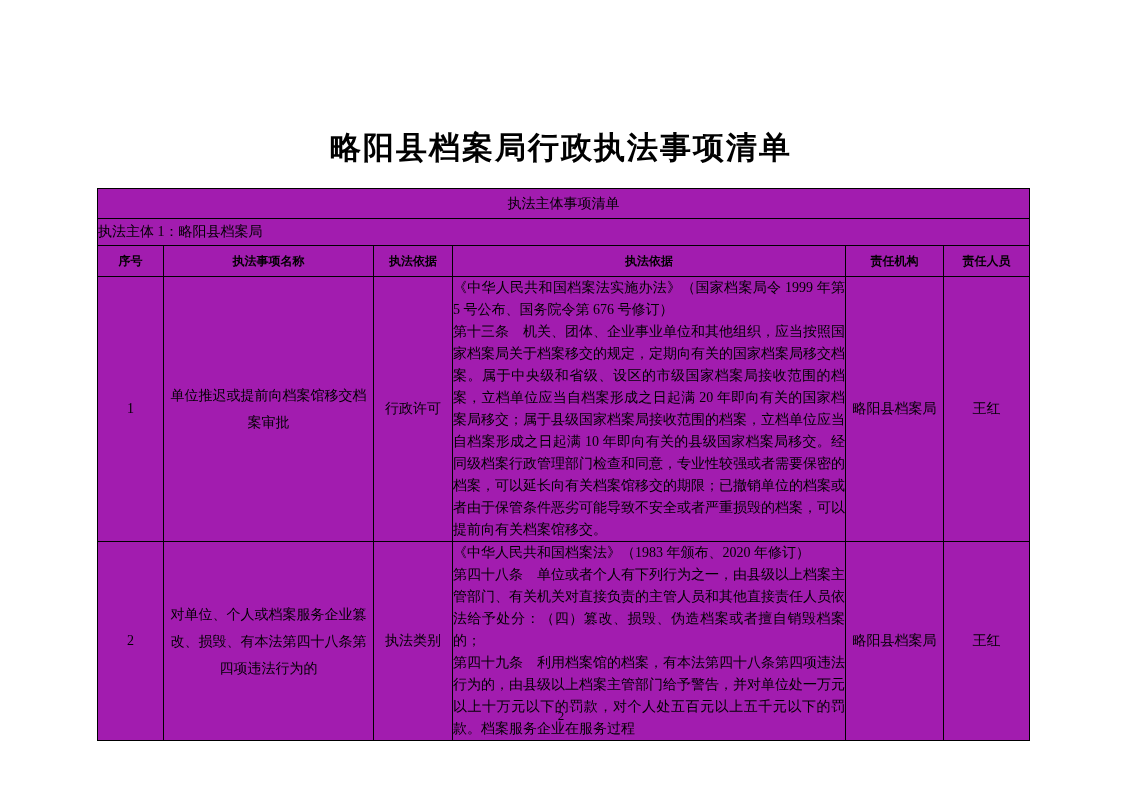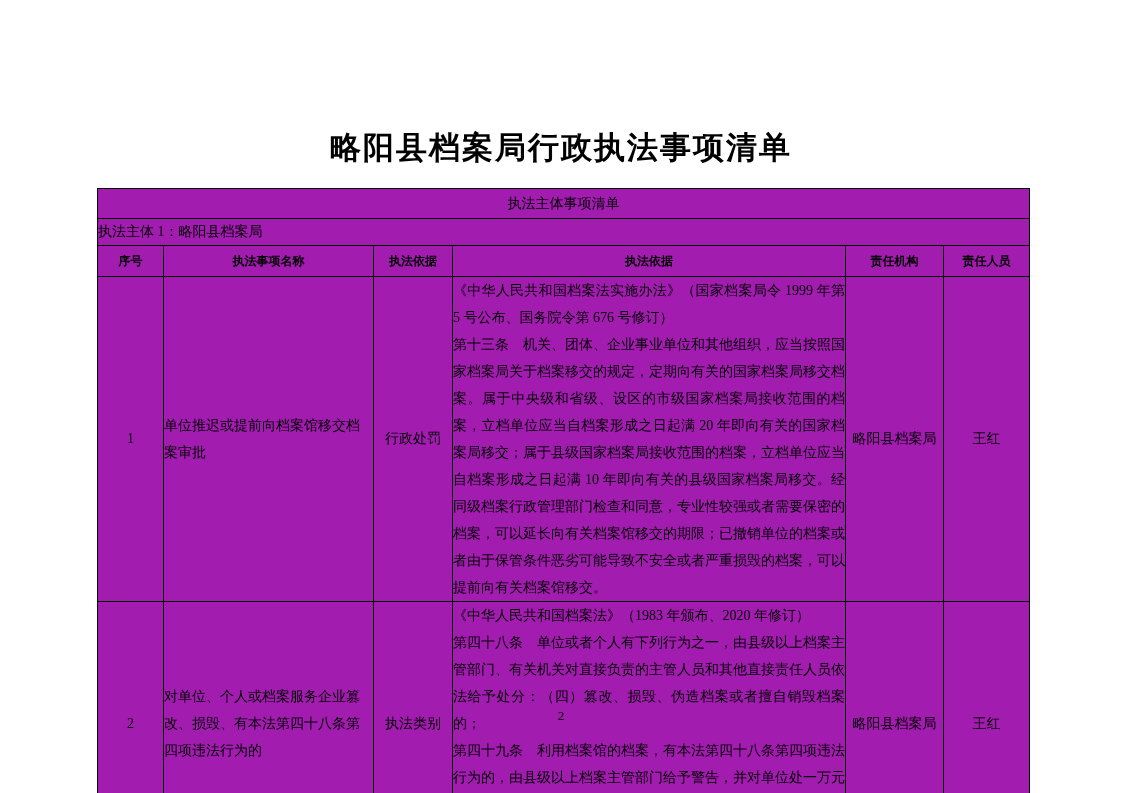--- a/index.html
+++ b/index.html
@@ -64,29 +64,30 @@
     font-weight: bold;
     font-size: 12px;
   }
   tr.data-row-1 { height: 234px; }
   tr.data-row-2 { height: 143px; }
   td.c-no, td.c-cat, td.c-agency, td.c-person {
     text-align: center;
     vertical-align: middle;
   }
   td.c-name {
+    text-align: center;
     vertical-align: middle;
     line-height: 27px;
     padding: 0 3px;
   }
   td.c-basis {
     text-align: justify;
     vertical-align: top;
     white-space: pre-line;
-    line-height: 27px;
+    line-height: 22px;
     font-size: 13.5px;
     padding: 3px 6px 2px 6px;
   }
   .page-number {
     position: absolute;
     top: 708px;
     left: 0;
     width: 100%;
     text-align: center;
     font-size: 13px;
@@ -119,21 +120,21 @@
         <th>序号</th>
         <th>执法事项名称</th>
         <th>执法依据</th>
         <th>执法依据</th>
         <th>责任机构</th>
         <th>责任人员</th>
       </tr>
       <tr class="data-row-1">
         <td class="c-no">1</td>
         <td class="c-name">单位推迟或提前向档案馆移交档案审批</td>
-        <td class="c-cat">行政处罚</td>
+        <td class="c-cat">行政许可</td>
         <td class="c-basis">《中华人民共和国档案法实施办法》（国家档案局令 1999 年第 5 号公布、国务院令第 676 号修订）
 第十三条　机关、团体、企业事业单位和其他组织，应当按照国家档案局关于档案移交的规定，定期向有关的国家档案局移交档案。属于中央级和省级、设区的市级国家档案局接收范围的档案，立档单位应当自档案形成之日起满 20 年即向有关的国家档案局移交；属于县级国家档案局接收范围的档案，立档单位应当自档案形成之日起满 10 年即向有关的县级国家档案局移交。经同级档案行政管理部门检查和同意，专业性较强或者需要保密的档案，可以延长向有关档案馆移交的期限；已撤销单位的档案或者由于保管条件恶劣可能导致不安全或者严重损毁的档案，可以提前向有关档案馆移交。</td>
         <td class="c-agency">略阳县档案局</td>
         <td class="c-person">王红</td>
       </tr>
       <tr class="data-row-2">
         <td class="c-no">2</td>
         <td class="c-name">对单位、个人或档案服务企业篡改、损毁、有本法第四十八条第四项违法行为的</td>
         <td class="c-cat">执法类别</td>
         <td class="c-basis">《中华人民共和国档案法》（1983 年颁布、2020 年修订）

